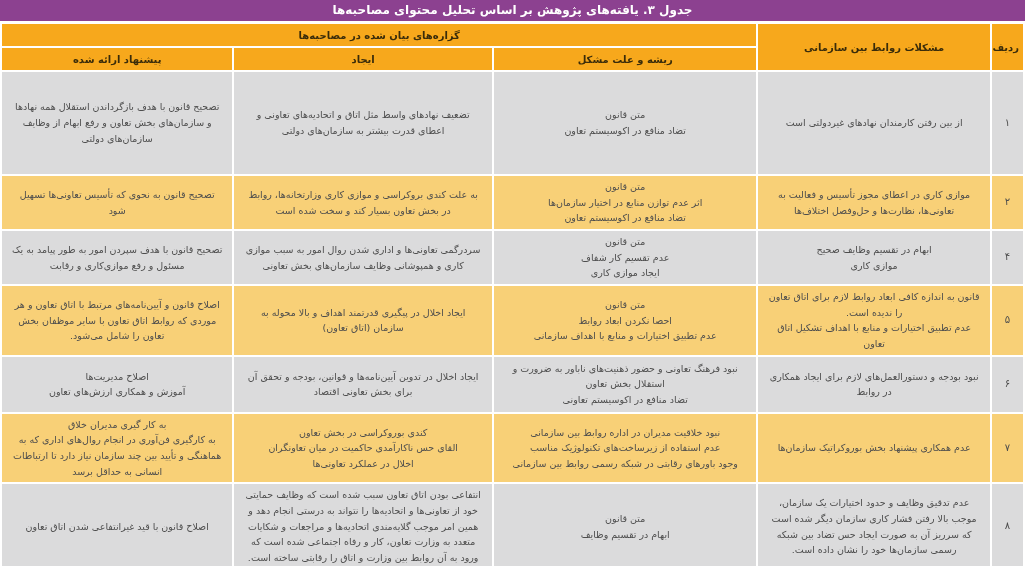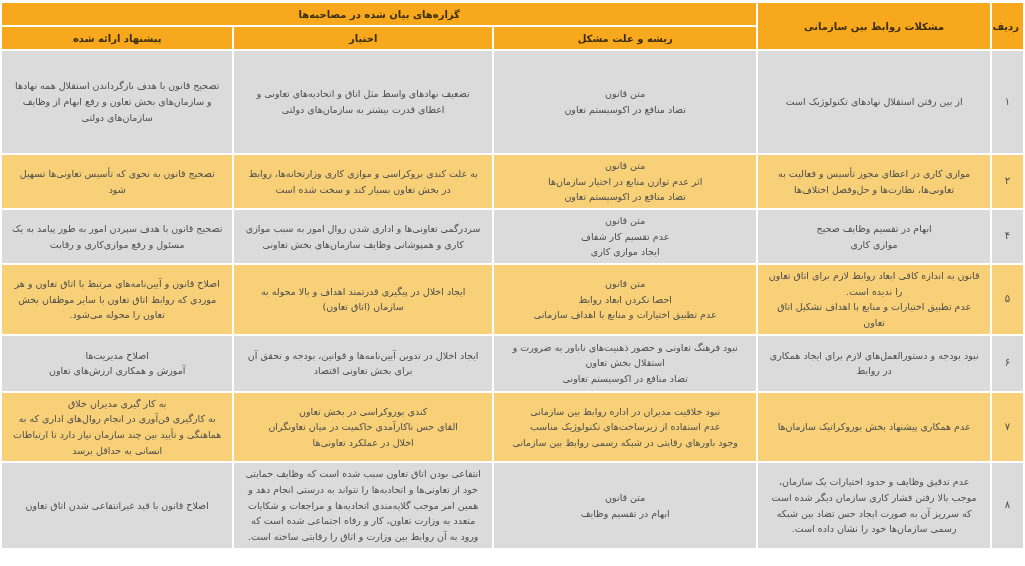--- a/index.html
+++ b/index.html
@@ -67,45 +67,46 @@
   tr.r3 { height: 50px; }
   tr.r4 { height: 65px; }
   tr.r5 { height: 55px; }
   tr.r6 { height: 58px; }
   tr.r7 { height: 80px; }
 </style>
 </head>
 <body>
 
 <div class="page">
+  <div class="title-bar">جدول ۳. یافته‌های پژوهش بر اساس تحلیل محتوای مصاحبه‌ها</div>
 
   <table class="tbl">
     <colgroup>
       <col class="c-num">
         <col class="c-problem">
         <col class="c-root">
         <col class="c-cons">
         <col class="c-sugg">
     </colgroup>
     <thead>
       <tr>
         <th class="hdr" rowspan="2">ردیف</th>
         <th class="hdr" rowspan="2">مشکلات روابط بین سازمانی</th>
         <th class="hdr" colspan="3">گزاره‌های بیان شده در مصاحبه‌ها</th>
       </tr>
       <tr>
         <th class="hdr">ریشه و علت مشکل</th>
-        <th class="hdr">اختیار</th>
+        <th class="hdr">ایجاد</th>
         <th class="hdr">پیشنهاد ارائه شده</th>
       </tr>
     </thead>
     <tbody>
       <tr class="gray r1">
         <td class="num">۱</td>
-        <td>از بین رفتن استقلال نهادهای تکنولوژیک است</td>
+        <td>از بین رفتن کارمندان نهادهای غیردولتی است</td>
         <td>متن قانون
 تضاد منافع در اکوسیستم تعاون</td>
         <td>تضعیف نهادهای واسط مثل اتاق و اتحادیه‌های تعاونی و اعطای قدرت بیشتر به سازمان‌های دولتی</td>
         <td>تصحیح قانون با هدف بازگرداندن استقلال همه نهادها و سازمان‌های بخش تعاون و رفع ابهام از وظایف سازمان‌های دولتی</td>
       </tr>
       <tr class="yellow r2">
         <td class="num">۲</td>
         <td>موازی کاری در اعطای مجوز تأسیس و فعالیت به تعاونی‌ها، نظارت‌ها و حل‌وفصل اختلاف‌ها</td>
         <td>متن قانون
 اثر عدم توازن منابع در اختیار سازمان‌ها
@@ -124,21 +125,21 @@
         <td>تصحیح قانون با هدف سپردن امور به طور پیامد به یک مسئول و رفع موازی‌کاری و رقابت</td>
       </tr>
       <tr class="yellow r4">
         <td class="num">۵</td>
         <td>قانون به اندازه کافی ابعاد روابط لازم برای اتاق تعاون را ندیده است.
 عدم تطبیق اختیارات و منابع با اهداف تشکیل اتاق تعاون</td>
         <td>متن قانون
 احصا نکردن ابعاد روابط
 عدم تطبیق اختیارات و منابع با اهداف سازمانی</td>
         <td>ایجاد اخلال در پیگیری قدرتمند اهداف و بالا محوله به سازمان (اتاق تعاون)</td>
-        <td>اصلاح قانون و آیین‌نامه‌های مرتبط با اتاق تعاون و هر موردی که روابط اتاق تعاون با سایر موظفان بخش تعاون را محوله می‌شود.</td>
+        <td>اصلاح قانون و آیین‌نامه‌های مرتبط با اتاق تعاون و هر موردی که روابط اتاق تعاون با سایر موظفان بخش تعاون را شامل می‌شود.</td>
       </tr>
       <tr class="gray r5">
         <td class="num">۶</td>
         <td>نبود بودجه و دستورالعمل‌های لازم برای ایجاد همکاری در روابط</td>
         <td>نبود فرهنگ تعاونی و حضور ذهنیت‌های ناباور به ضرورت و استقلال بخش تعاون
 تضاد منافع در اکوسیستم تعاونی</td>
         <td>ایجاد اخلال در تدوین آیین‌نامه‌ها و قوانین، بودجه و تحقق آن برای بخش تعاونی اقتصاد</td>
         <td>اصلاح مدیریت‌ها
 آموزش و همکاری ارزش‌های تعاون</td>
       </tr>

